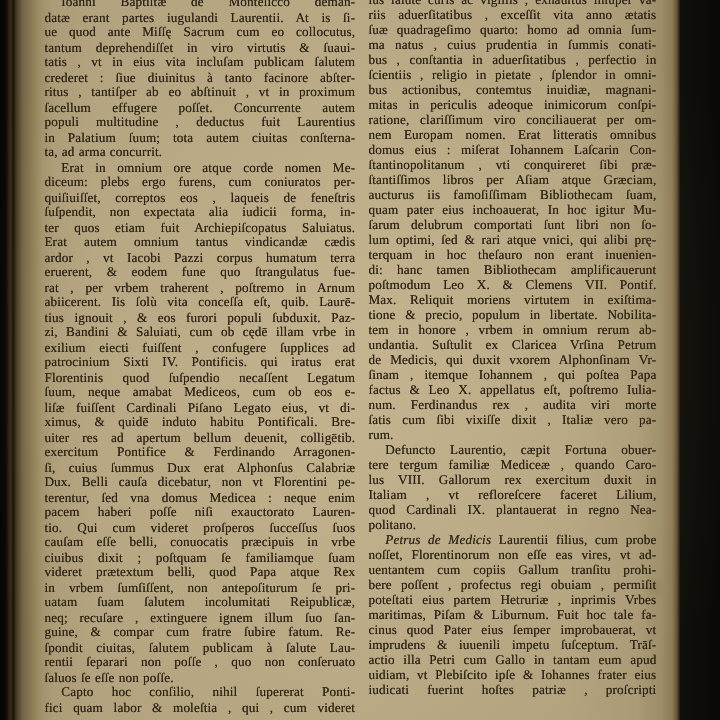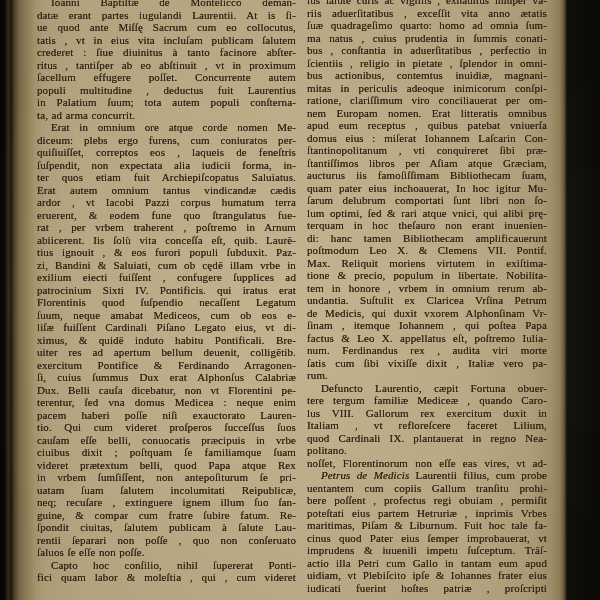--- a/index.html
+++ b/index.html
@@ -41,26 +41,27 @@
 </style>
 </head>
 <body>
 
 <div class="scene">
   <div class="page">
     <div class="column col-left">
         <div class="line start">Ioanni Baptiſtæ de Monteſicco deman-</div>
         <div class="line">datæ erant partes iugulandi Laurentii. At is ſi-</div>
         <div class="line">ue quod ante Miſſę Sacrum cum eo collocutus,</div>
+        <div class="line">tantum deprehendiſſet in viro virtutis &amp; ſuaui-</div>
         <div class="line">tatis , vt in eius vita incluſam publicam ſalutem</div>
         <div class="line">crederet : ſiue diuinitus à tanto facinore abſter-</div>
         <div class="line">ritus , tantiſper ab eo abſtinuit , vt in proximum</div>
         <div class="line">ſacellum effugere poſſet. Concurrente autem</div>
         <div class="line">populi multitudine , deductus fuit Laurentius</div>
-        <div class="line">in Palatium ſuum; tota autem populi conſterna-</div>
+        <div class="line">in Palatium ſuum; tota autem ciuitas conſterna-</div>
         <div class="line end">ta, ad arma concurrit.</div>
         <div class="line start">Erat in omnium ore atque corde nomen Me-</div>
         <div class="line">diceum: plebs ergo furens, cum coniuratos per-</div>
         <div class="line">quiſiuiſſet, correptos eos , laqueis de feneſtris</div>
         <div class="line">ſuſpendit, non expectata alia iudicii forma, in-</div>
         <div class="line">ter quos etiam fuit Archiepiſcopatus Saluiatus.</div>
         <div class="line">Erat autem omnium tantus vindicandæ cædis</div>
         <div class="line">ardor , vt Iacobi Pazzi corpus humatum terra</div>
         <div class="line">eruerent, &amp; eodem fune quo ſtrangulatus fue-</div>
         <div class="line">rat , per vrbem traherent , poſtremo in Arnum</div>
@@ -97,21 +98,20 @@
         <div class="line">ius ſalute curis ac vigiliis , exhauſtus inſuper va-</div>
         <div class="line">riis aduerſitatibus , exceſſit vita anno ætatis</div>
         <div class="line">ſuæ quadrageſimo quarto: homo ad omnia ſum-</div>
         <div class="line">ma natus , cuius prudentia in ſummis conati-</div>
         <div class="line">bus , conſtantia in aduerſitatibus , perfectio in</div>
         <div class="line">ſcientiis , religio in pietate , ſplendor in omni-</div>
         <div class="line">bus actionibus, contemtus inuidiæ, magnani-</div>
         <div class="line">mitas in periculis adeoque inimicorum conſpi-</div>
         <div class="line">ratione, clariſſimum viro conciliauerat per om-</div>
         <div class="line">nem Europam nomen. Erat litteratis omnibus</div>
-        <div class="line">apud eum receptus , quibus patebat vniuerſa</div>
         <div class="line">domus eius : miſerat Iohannem Laſcarin Con-</div>
         <div class="line">ſtantinopolitanum , vti conquireret ſibi præ-</div>
         <div class="line">ſtantiſſimos libros per Aſiam atque Græciam,</div>
         <div class="line">aucturus iis famoſiſſimam Bibliothecam ſuam,</div>
         <div class="line">quam pater eius inchoauerat, In hoc igitur Mu-</div>
         <div class="line">ſarum delubrum comportati ſunt libri non ſo-</div>
         <div class="line">lum optimi, ſed &amp; rari atque vnici, qui alibi prę-</div>
         <div class="line">terquam in hoc theſauro non erant inuenien-</div>
         <div class="line">di: hanc tamen Bibliothecam amplificauerunt</div>
         <div class="line">poſtmodum Leo X. &amp; Clemens VII. Pontif.</div>
@@ -124,22 +124,22 @@
         <div class="line">factus &amp; Leo X. appellatus eſt, poſtremo Iulia-</div>
         <div class="line">num. Ferdinandus rex , audita viri morte</div>
         <div class="line">ſatis cum ſibi vixiſſe dixit , Italiæ vero pa-</div>
         <div class="line end">rum.</div>
         <div class="line start">Defuncto Laurentio, cæpit Fortuna obuer-</div>
         <div class="line">tere tergum familiæ Mediceæ , quando Caro-</div>
         <div class="line">lus VIII. Gallorum rex exercitum duxit in</div>
         <div class="line">Italiam , vt refloreſcere faceret Lilium,</div>
         <div class="line">quod Cardinali IX. plantauerat in regno Nea-</div>
         <div class="line end">politano.</div>
+        <div class="line start"><i>Petrus de Medicis</i> Laurentii filius, cum probe</div>
         <div class="line">noſſet, Florentinorum non eſſe eas vires, vt ad-</div>
-        <div class="line start"><i>Petrus de Medicis</i> Laurentii filius, cum probe</div>
         <div class="line">uentantem cum copiis Gallum tranſitu prohi-</div>
         <div class="line">bere poſſent , profectus regi obuiam , permiſit</div>
         <div class="line">poteſtati eius partem Hetruriæ , inprimis Vrbes</div>
         <div class="line">maritimas, Piſam &amp; Liburnum. Fuit hoc tale fa-</div>
         <div class="line">cinus quod Pater eius ſemper improbauerat, vt</div>
         <div class="line">imprudens &amp; iuuenili impetu ſuſceptum. Trāſ-</div>
         <div class="line">actio illa Petri cum Gallo in tantam eum apud</div>
         <div class="line">uidiam, vt Plebiſcito ipſe &amp; Iohannes frater eius</div>
         <div class="line">iudicati fuerint hoſtes patriæ , proſcripti</div>
       </div>

